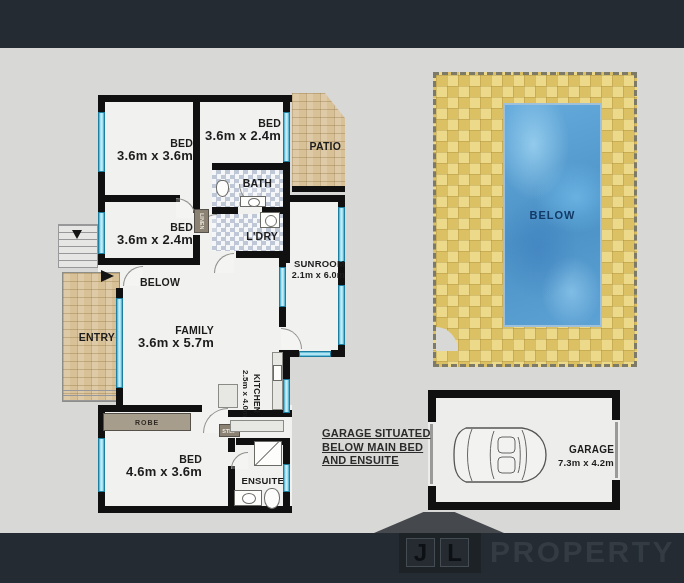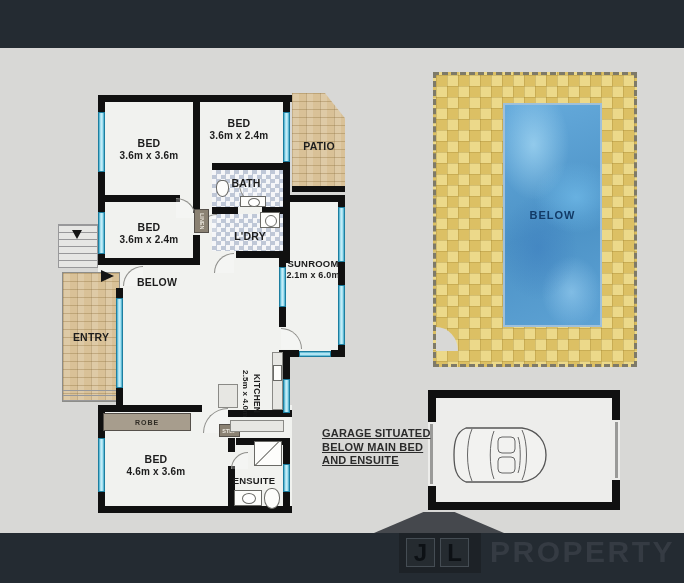--- a/index.html
+++ b/index.html
@@ -29,22 +29,22 @@
   }
   .tile{
     position:absolute;
     background:repeating-conic-gradient(rgba(115,135,170,.32) 0% 25%,rgba(255,255,255,.65) 0% 50%) 0 0/9px 9px,#e3e6ec;
   }
   .closet{position:absolute;background:#a39a8a;border:1px solid #5550464;border:1px solid #55504a;box-sizing:border-box;color:#2f2b24;display:flex;align-items:center;justify-content:center;overflow:hidden;}
   .counter{position:absolute;background:#e7e7e3;border:1px solid #8a8a86;box-sizing:border-box;}
   .fix{position:absolute;background:#fdfdfb;border:1px solid #6a6a66;box-sizing:border-box;}
   .oval{position:absolute;border:1px solid #6a6a66;border-radius:50%;background:#fff;}
   .arc{position:absolute;border:1px solid #8f8f8b;border-right:none;border-bottom:none;border-top-left-radius:100%;background:rgba(255,255,255,.25);}
-  .lbl{position:absolute;color:#1c1c1c;font-weight:bold;text-align:center;font-size:10.5px;line-height:12.5px;letter-spacing:.2px;}
-  .lbl .dims{font-size:10px;}
+  .lbl{position:absolute;color:#1c1c1c;font-weight:bold;text-align:right;font-size:10.5px;line-height:12.5px;letter-spacing:.2px;}
+  .lbl .dims{font-size:13px;}
   .stairs{
     position:absolute;background:#e6e6e4;border:1px solid #98989a;box-sizing:border-box;
     background-image:repeating-linear-gradient(180deg,#98989a 0 1px,transparent 1px 7px);
   }
   .steplines{position:absolute;background-image:repeating-linear-gradient(180deg,#98989a 0 1px,transparent 1px 5px);}
   .tri-down{position:absolute;width:0;height:0;border-left:5px solid transparent;border-right:5px solid transparent;border-top:9px solid #141414;}
   .tri-right{position:absolute;width:0;height:0;border-top:6px solid transparent;border-bottom:6px solid transparent;border-left:13px solid #141414;}
 
   
   .deck{
@@ -196,20 +196,24 @@
   </div>
   <div class="lbl" style="left:220px;top:177px;width:52px;">
     <div>BATH</div>
   </div>
   <div class="lbl" style="left:222px;top:230px;width:56px;">
     <div>L'DRY</div>
   </div>
   <div class="lbl" style="left:134px;top:276px;width:46px;">
     <div>BELOW</div>
   </div>
+  <div class="lbl" style="left:126px;top:324px;width:88px;">
+    <div>FAMILY</div>
+    <div class="dims">3.6m x 5.7m</div>
+  </div>
   <div class="lbl" style="left:281px;top:258px;width:64px;font-size:9.5px;line-height:11.5px;">
     <div>SUNROOM</div>
     <div class="dims" style="font-size:9px;">2.1m x 6.0m</div>
   </div>
   <div class="lbl vert" style="left:238px;top:352px;width:24px;height:84px;font-size:8.5px;line-height:11px;">
     <div>KITCHEN</div>
     <div class="dims" style="font-size:8px;">2.5m x 4.0m</div>
   </div>
   <div class="lbl" style="left:67px;top:331px;width:48px;">
     <div>ENTRY</div>
@@ -245,20 +249,24 @@
     <path d="M14 4 C4 8 2 18 2 31 C2 44 4 54 14 58 L70 58 C86 56 94 44 94 31 C94 18 86 6 70 4 Z" fill="#f2f2f0" stroke="#555" stroke-width="1.3" stroke-linejoin="round"></path>
     <g fill="none" stroke="#666" stroke-width="1">
       <path d="M20 5 C14 18 14 44 20 57"></path>
       <path d="M42 7 C37 19 37 43 42 55"></path>
       <path d="M70 6 C76 18 76 44 70 56"></path>
       <rect x="46" y="13" width="17" height="16" rx="4"></rect>
       <rect x="46" y="33" width="17" height="16" rx="4"></rect>
       <path d="M66 13 C69 20 69 42 66 49"></path>
     </g>
   </svg>
+  <div class="lbl" style="left:542px;top:444px;width:72px;font-size:10px;">
+    <div>GARAGE</div>
+    <div class="dims" style="font-size:9.5px;">7.3m x 4.2m</div>
+  </div>
 
   <div class="note" style="left:322px;top:427px;width:112px;text-decoration:underline;">
     <div>GARAGE SITUATED</div>
     <div>BELOW MAIN BED</div>
     <div>AND ENSUITE</div>
   </div>
 
   <div class="roof" style="left:374px;top:509px;width:130px;height:24px;"></div>
   <div class="bar bottom"></div>
   <div class="jlbox" style="left:399px;top:533px;width:82px;height:40px;">

